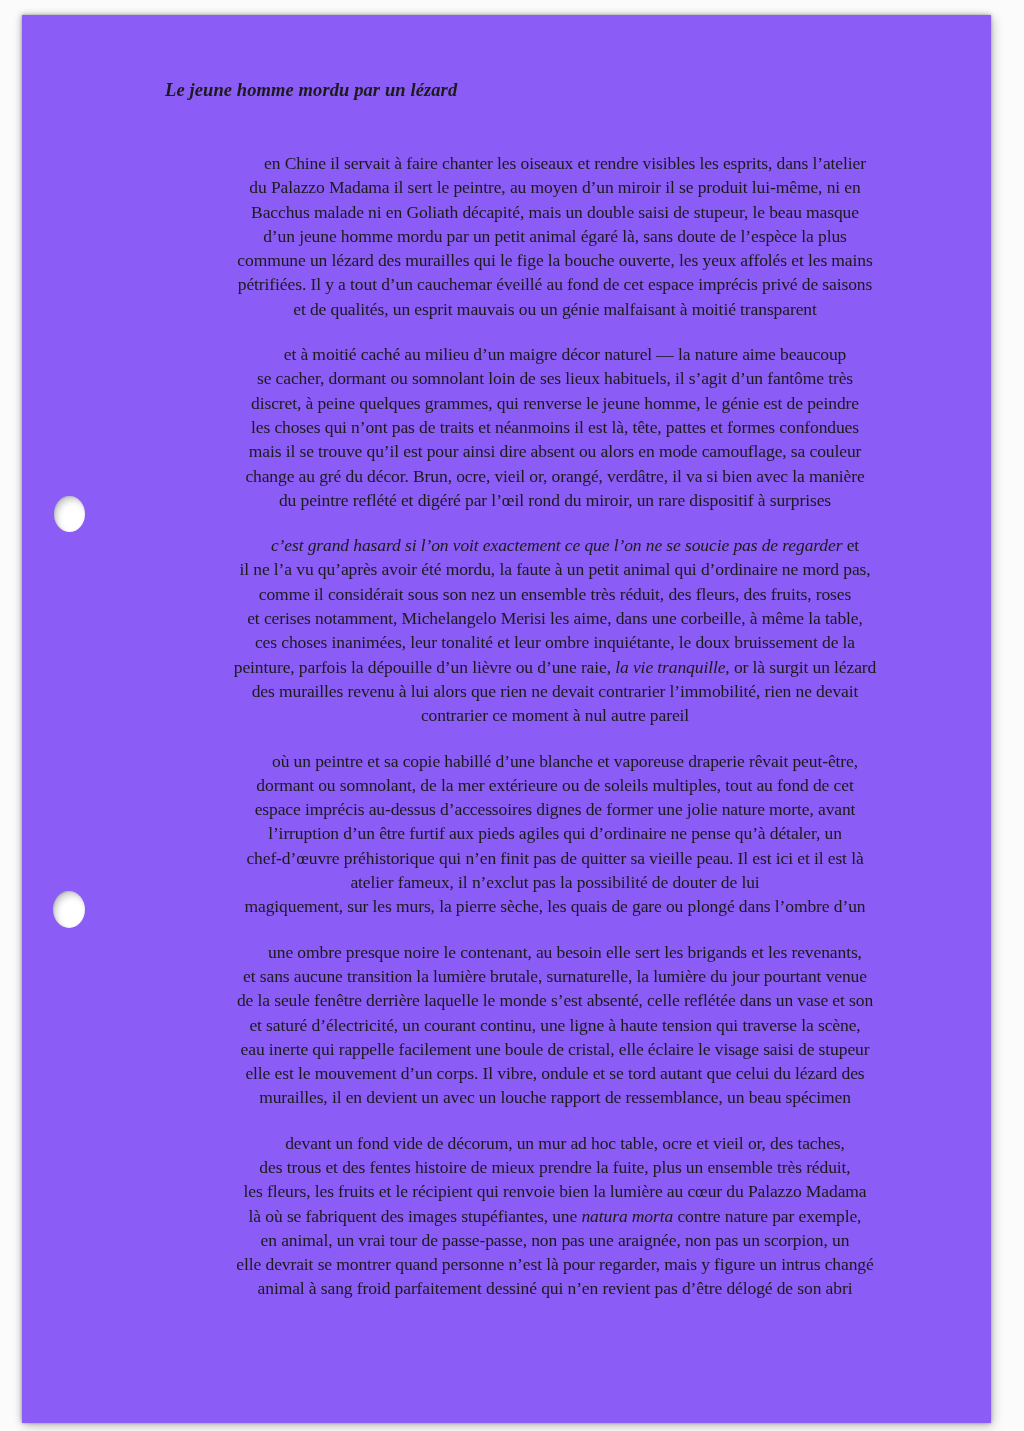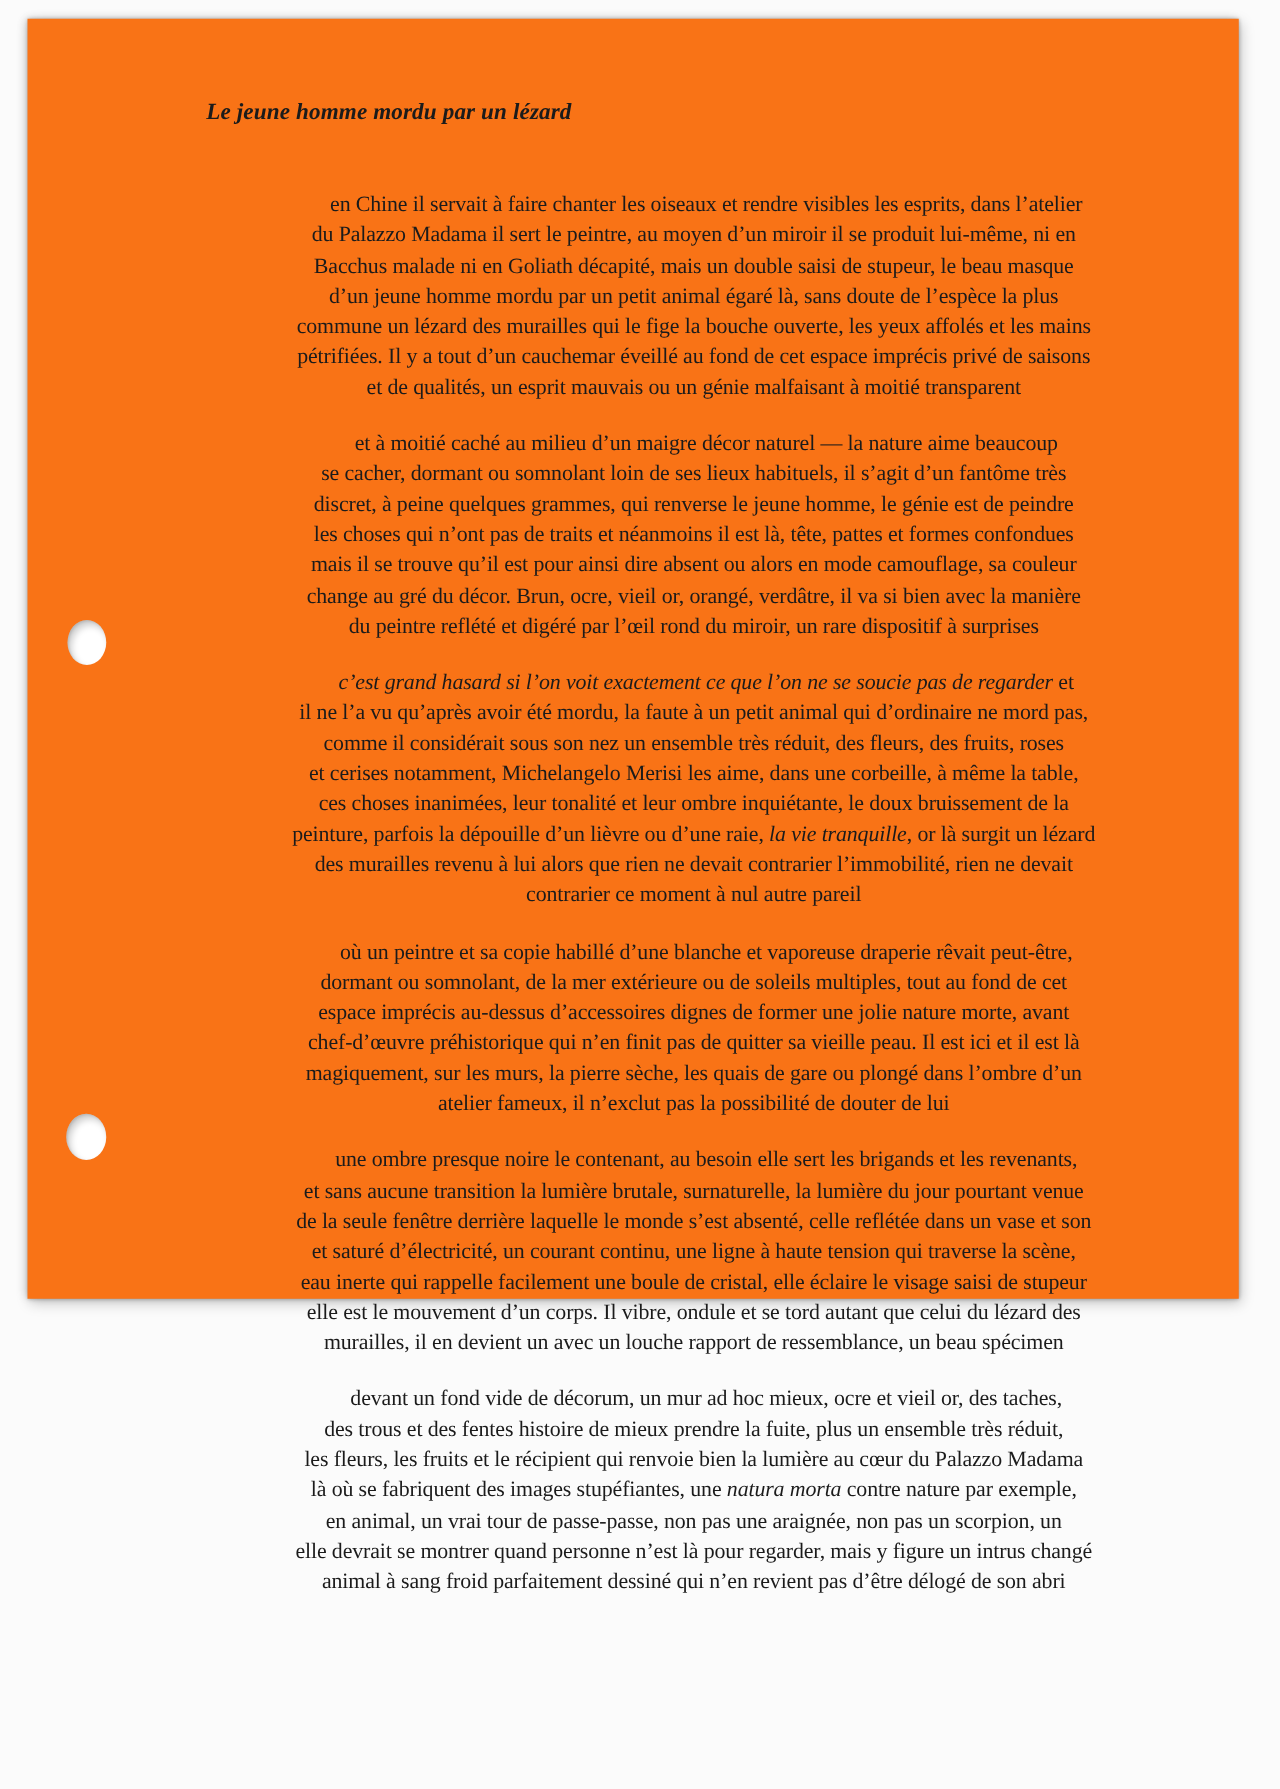--- a/index.html
+++ b/index.html
@@ -12,22 +12,22 @@
     background: #fbfbfb;
     position: relative;
     font-family: "Liberation Serif", "DejaVu Serif", serif;
     overflow: hidden;
   }
   .sheet {
     position: absolute;
     left: 22px;
     top: 15px;
     width: 969px;
-    height: 1024px;
-    background: #f97316;
+    height: 1408px;
+    background: #8b5cf6;
     box-shadow: 0 0 3px rgba(0,0,0,0.28), 2px 3px 10px rgba(0,0,0,0.22), -2px -1px 7px rgba(0,0,0,0.12);
   }
   .hole {
     position: absolute;
     border-radius: 50%;
     background: #ffffff;
     box-shadow: inset 3px 4px 6px rgba(0,0,0,0.20), inset 1px 1px 2px rgba(0,0,0,0.12);
   }
   .hole-1 { left: 32px; top: 481px; width: 31px; height: 36px; }
   .hole-2 { left: 31px; top: 876px; width: 32px; height: 37px; }
@@ -98,35 +98,36 @@
           <div class="line"><span>et cerises notamment, Michelangelo Merisi les aime, dans une corbeille, à même la table,</span></div>
           <div class="line"><span>ces choses inanimées, leur tonalité et leur ombre inquiétante, le doux bruissement de la</span></div>
           <div class="line"><span>peinture, parfois la dépouille d’un lièvre ou d’une raie, </span><span class="it">la vie tranquille</span><span>, or là surgit un lézard</span></div>
           <div class="line"><span>des murailles revenu à lui alors que rien ne devait contrarier l’immobilité, rien ne devait</span></div>
           <div class="line"><span>contrarier ce moment à nul autre pareil</span></div>
         </div>
         <div class="para">
           <div class="line indent"><span>où un peintre et sa copie habillé d’une blanche et vaporeuse draperie rêvait peut-être,</span></div>
           <div class="line"><span>dormant ou somnolant, de la mer extérieure ou de soleils multiples, tout au fond de cet</span></div>
           <div class="line"><span>espace imprécis au-dessus d’accessoires dignes de former une jolie nature morte, avant</span></div>
+          <div class="line"><span>l’irruption d’un être furtif aux pieds agiles qui d’ordinaire ne pense qu’à détaler, un</span></div>
           <div class="line"><span>chef-d’œuvre préhistorique qui n’en finit pas de quitter sa vieille peau. Il est ici et il est là</span></div>
+          <div class="line"><span>atelier fameux, il n’exclut pas la possibilité de douter de lui</span></div>
           <div class="line"><span>magiquement, sur les murs, la pierre sèche, les quais de gare ou plongé dans l’ombre d’un</span></div>
-          <div class="line"><span>atelier fameux, il n’exclut pas la possibilité de douter de lui</span></div>
         </div>
         <div class="para">
           <div class="line indent"><span>une ombre presque noire le contenant, au besoin elle sert les brigands et les revenants,</span></div>
           <div class="line"><span>et sans aucune transition la lumière brutale, surnaturelle, la lumière du jour pourtant venue</span></div>
           <div class="line"><span>de la seule fenêtre derrière laquelle le monde s’est absenté, celle reflétée dans un vase et son</span></div>
           <div class="line"><span>et saturé d’électricité, un courant continu, une ligne à haute tension qui traverse la scène,</span></div>
           <div class="line"><span>eau inerte qui rappelle facilement une boule de cristal, elle éclaire le visage saisi de stupeur</span></div>
           <div class="line"><span>elle est le mouvement d’un corps. Il vibre, ondule et se tord autant que celui du lézard des</span></div>
           <div class="line"><span>murailles, il en devient un avec un louche rapport de ressemblance, un beau spécimen</span></div>
         </div>
         <div class="para">
-          <div class="line indent"><span>devant un fond vide de décorum, un mur ad hoc mieux, ocre et vieil or, des taches,</span></div>
+          <div class="line indent"><span>devant un fond vide de décorum, un mur ad hoc table, ocre et vieil or, des taches,</span></div>
           <div class="line"><span>des trous et des fentes histoire de mieux prendre la fuite, plus un ensemble très réduit,</span></div>
           <div class="line"><span>les fleurs, les fruits et le récipient qui renvoie bien la lumière au cœur du Palazzo Madama</span></div>
           <div class="line"><span>là où se fabriquent des images stupéfiantes, une </span><span class="it">natura morta</span><span> contre nature par exemple,</span></div>
           <div class="line"><span>en animal, un vrai tour de passe-passe, non pas une araignée, non pas un scorpion, un</span></div>
           <div class="line"><span>elle devrait se montrer quand personne n’est là pour regarder, mais y figure un intrus changé</span></div>
           <div class="line"><span>animal à sang froid parfaitement dessiné qui n’en revient pas d’être délogé de son abri</span></div>
         </div>
       </div>
   </div>
 </div>

